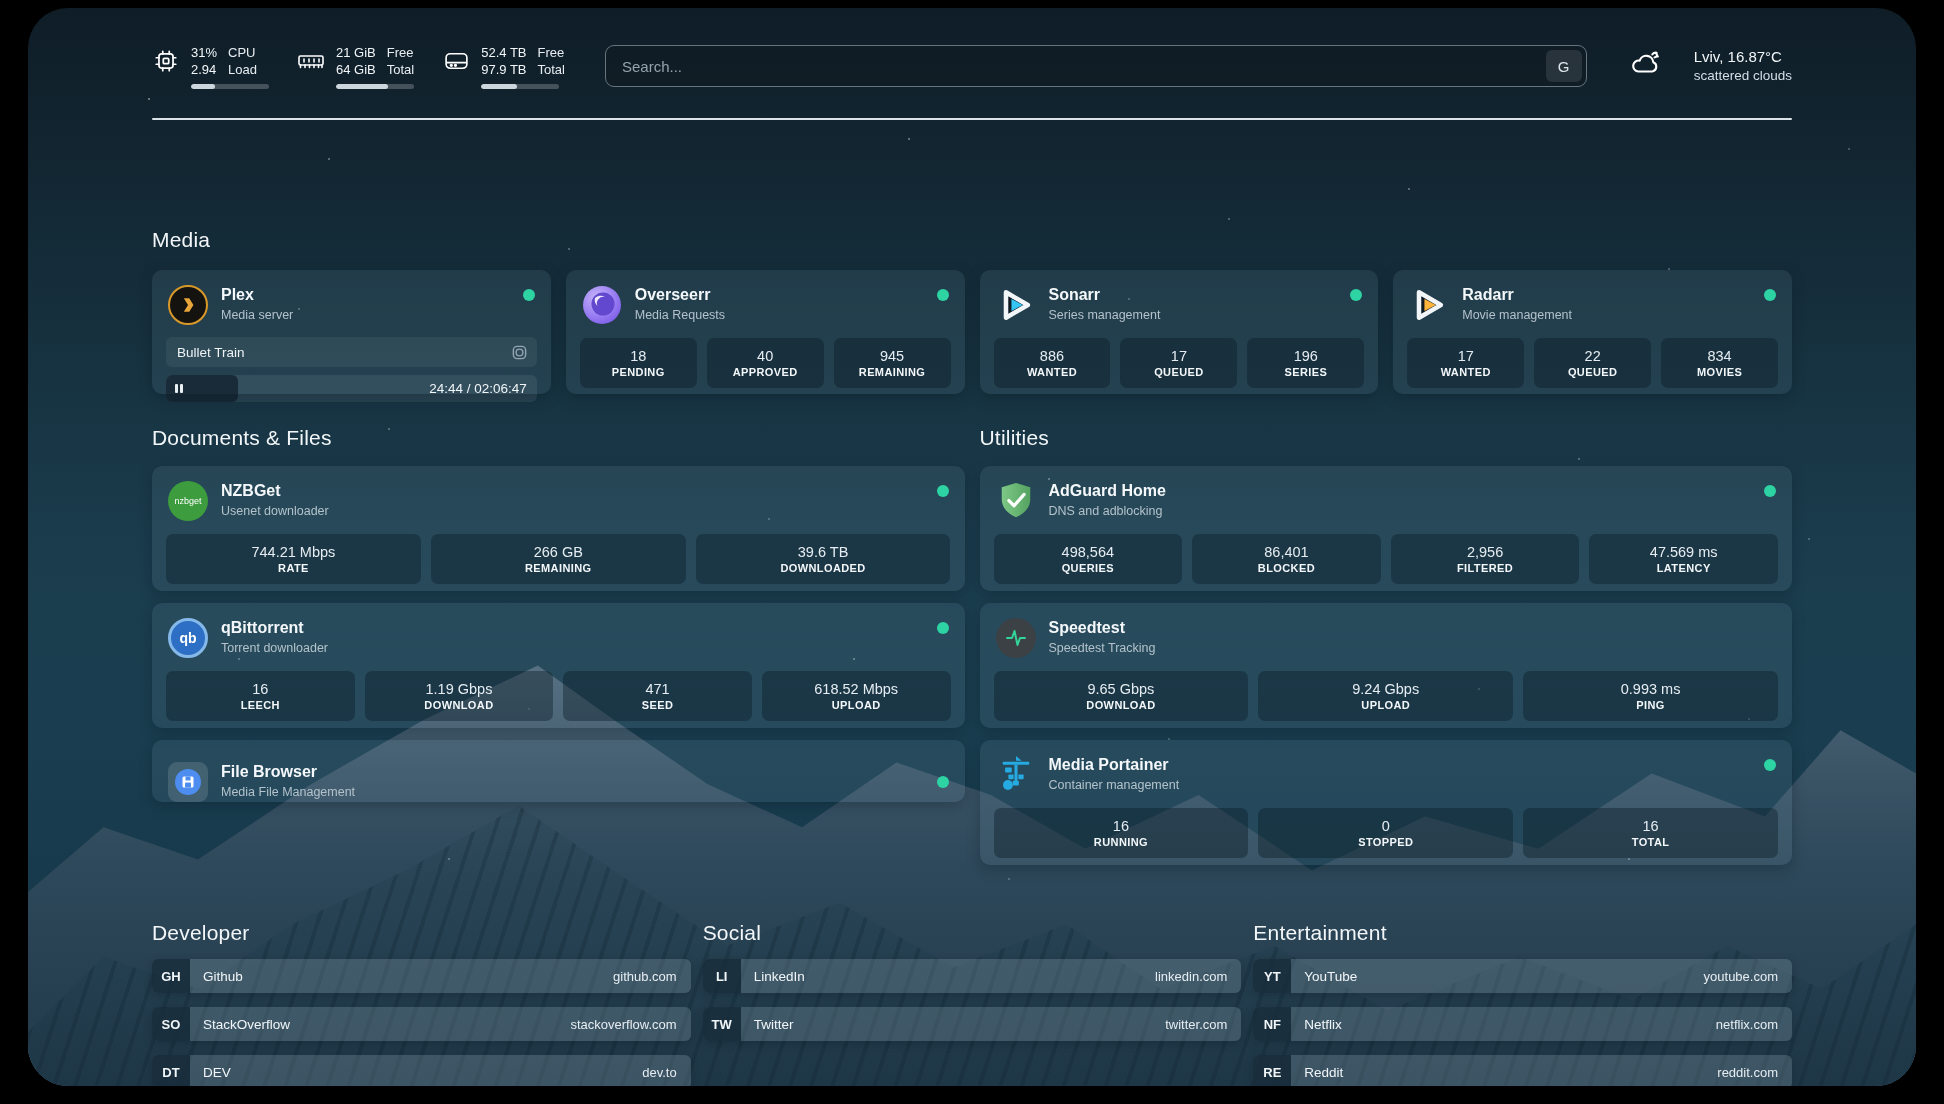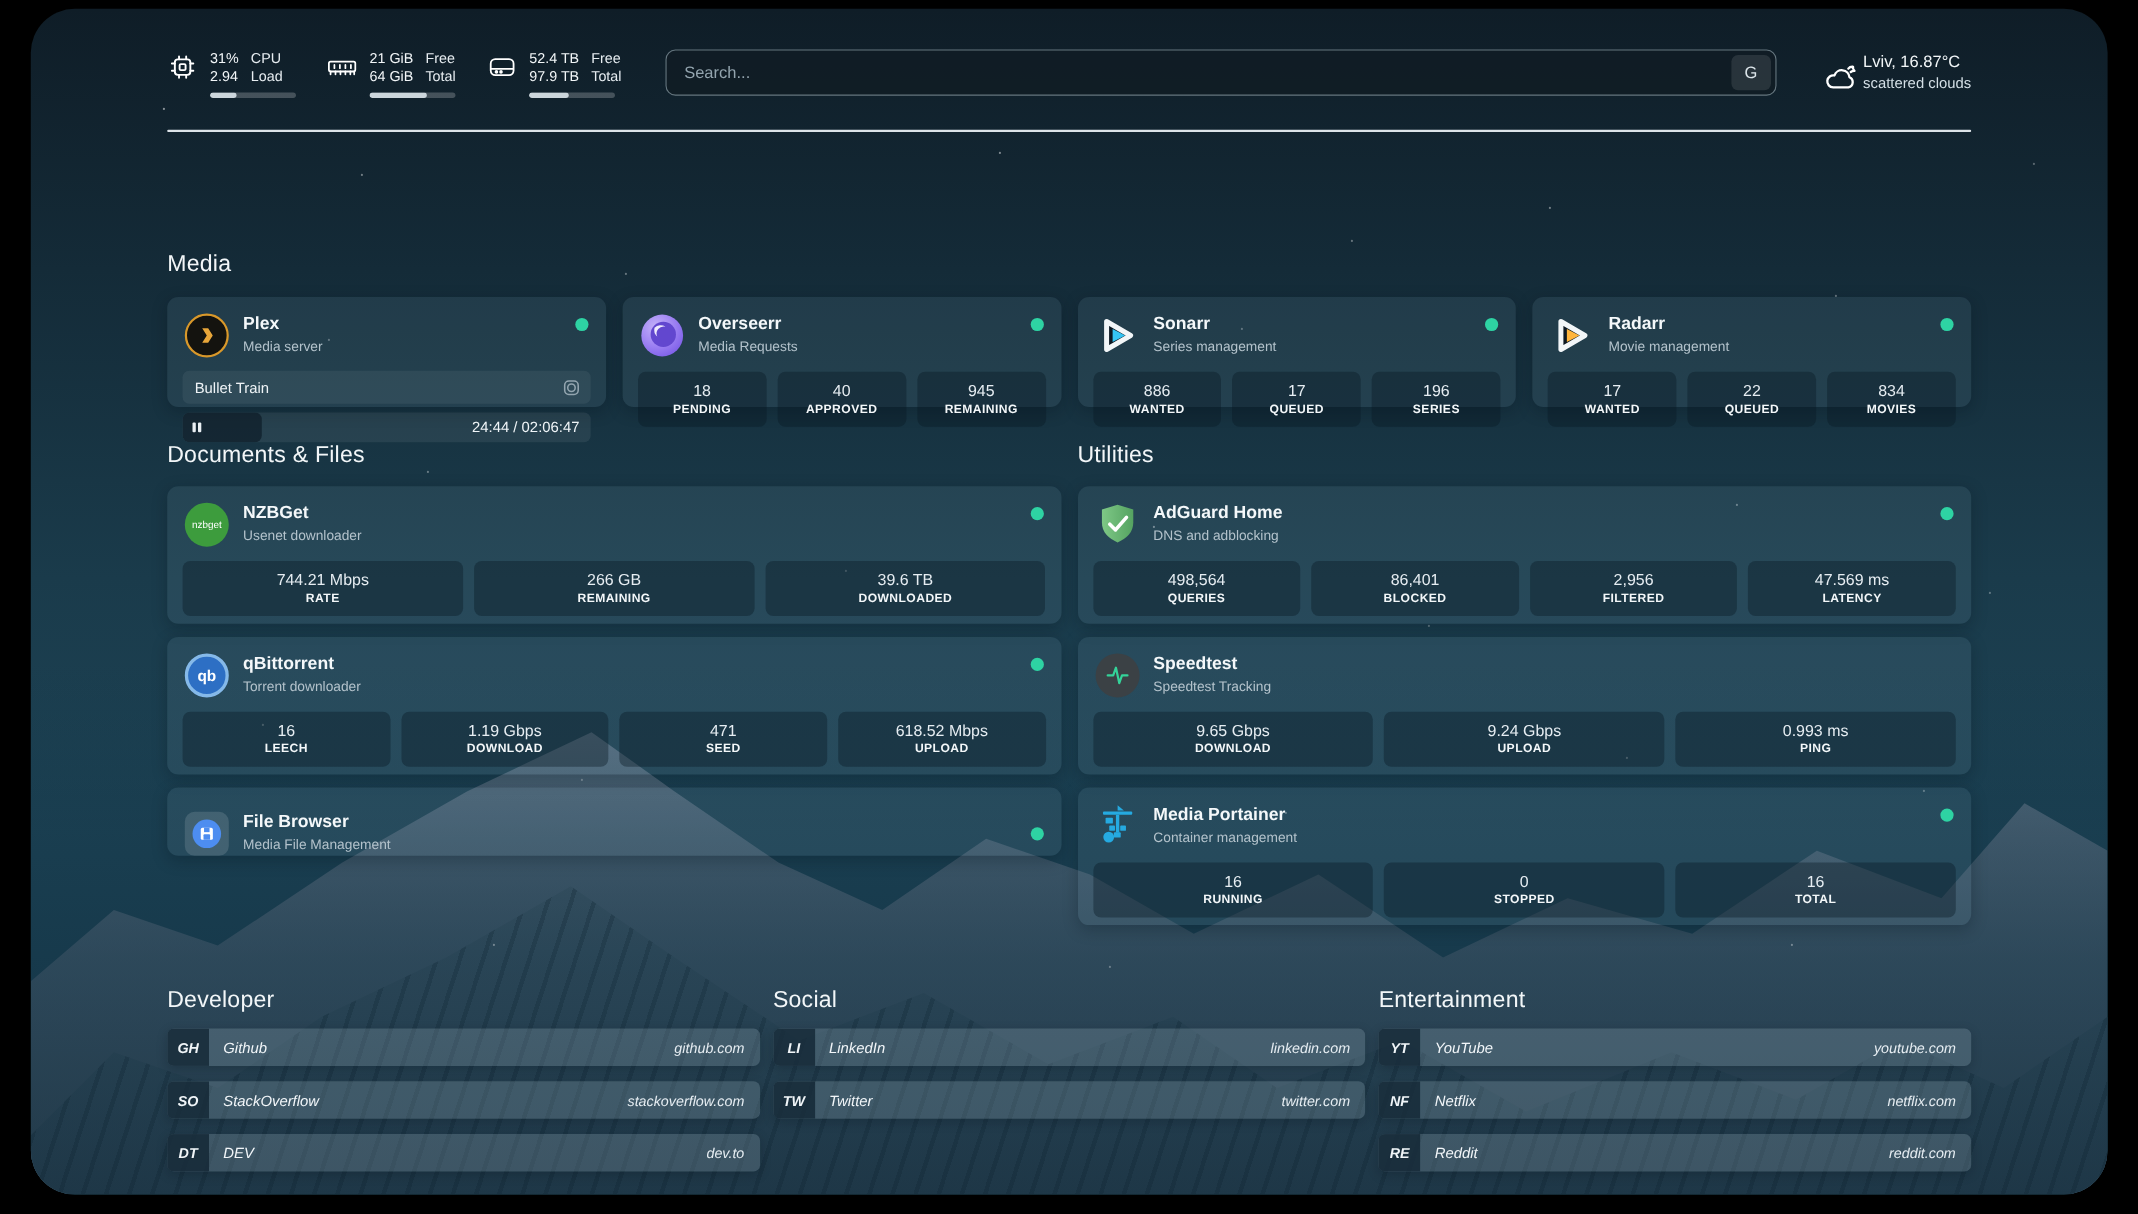--- a/index.html
+++ b/index.html
@@ -61,39 +61,39 @@
     width:100%; height:100%; background:rgba(16,28,37,.85); border:1.5px solid #65767f;
     border-radius:9px; color:#e8eef2; font-size:15px; padding:0 52px 0 16px; outline:none;
     font-family:"Liberation Sans", sans-serif;
   }
   .search-input::placeholder { color:#93a4ae; }
   .search-btn {
     position:absolute; right:5px; top:5px; bottom:5px; width:36px; border-radius:6px;
     background:rgba(255,255,255,.10); display:flex; align-items:center; justify-content:center;
     font-size:15px; color:#dde6eb; cursor:pointer;
   }
-  .weather { display:flex; align-items:flex-end; gap:1px; }
+  .weather { display:flex; align-items:flex-start; gap:29px; }
   .weather-txt { display:flex; flex-direction:column; line-height:19px; }
   .weather-loc { font-size:15px; color:#f2f6f8; }
   .weather-cond { font-size:13.5px; color:#d4dfe6; }
   .divider { margin-top:24px; height:2px; background:rgba(238,244,248,.92); border-radius:1px; }
   
   .sec-title { font-size:21px; font-weight:500; color:#f2f6f8; letter-spacing:.2px; }
   .t-media { margin-top:108px; margin-bottom:18px; }
   .row-titles { display:grid; grid-template-columns:1fr 1fr; gap:15px; margin-top:32px; margin-bottom:16px; }
   .bottom-titles { display:grid; grid-template-columns:1fr 1fr 1fr; gap:12px; margin-top:56px; margin-bottom:14px; }
   .media-grid { display:grid; grid-template-columns:repeat(4,1fr); gap:15px; }
   .two-col { display:grid; grid-template-columns:1fr 1fr; gap:15px; }
   .col-stack { display:flex; flex-direction:column; gap:12px; }
   
   .card {
     background:rgba(160,198,216,.10); border-radius:10px; position:relative;
     box-shadow:0 4px 14px rgba(5,15,22,.25); cursor:pointer;
   }
-  .card.h-media { height:100px; }
+  .card.h-media { height:124px; }
   .card.h-svc { height:125px; }
   .card.h-slim { height:62px; display:flex; align-items:flex-end; }
   .card-head { display:flex; align-items:center; gap:13px; padding:15px 16px 0 16px; }
   .card.h-slim .card-head { padding-top:0; width:100%; }
   .titles { display:flex; flex-direction:column; line-height:20px; }
   .card-title { font-size:16px; font-weight:600; color:#f4f8fa; }
   .card-sub { font-size:12.5px; color:#b3c2cb; }
   .dot { width:12px; height:12px; border-radius:50%; background:#2ed3a3; margin-left:auto; align-self:flex-start; margin-top:4px; }
   .card.h-slim .dot { align-self:center; margin-top:0; }
   .stat-row { display:flex; gap:10px; padding:13px 14px 0 14px; }
@@ -122,21 +122,21 @@
     position:relative; overflow:hidden;
   }
   .plex-progress-fill {
     position:absolute; left:0; top:0; bottom:0; background:rgba(10,23,34,.62);
     border-radius:6px; display:flex; align-items:center; padding-left:9px;
   }
   .pause-glyph { display:flex; gap:2.5px; }
   .pause-glyph i { width:2.5px; height:9px; background:#e9eff3; border-radius:1px; }
   .plex-time { position:absolute; right:10px; top:0; bottom:0; display:flex; align-items:center; font-size:13.5px; color:#f0f5f8; }
   
-  .link-rows { display:flex; flex-direction:column; gap:14px;font-style:italic; }
+  .link-rows { display:flex; flex-direction:column; gap:14px; }
   .link-row {
     height:34px; border-radius:6px; overflow:hidden; display:flex; align-items:stretch;
     background:rgba(198,222,234,.18); box-shadow:0 3px 10px rgba(5,15,22,.22); cursor:pointer;
   }
   .link-abbr {
     width:38px; background:rgba(12,32,46,.72); display:flex; align-items:center; justify-content:center;
     font-size:13px; font-weight:700; color:#f0f5f8;
   }
   .link-name { align-self:center; padding-left:13px; font-size:13.5px; color:#f2f6f9; }
   .link-url { margin-left:auto; align-self:center; padding-right:14px; font-size:13px; color:#e6edf2; }

